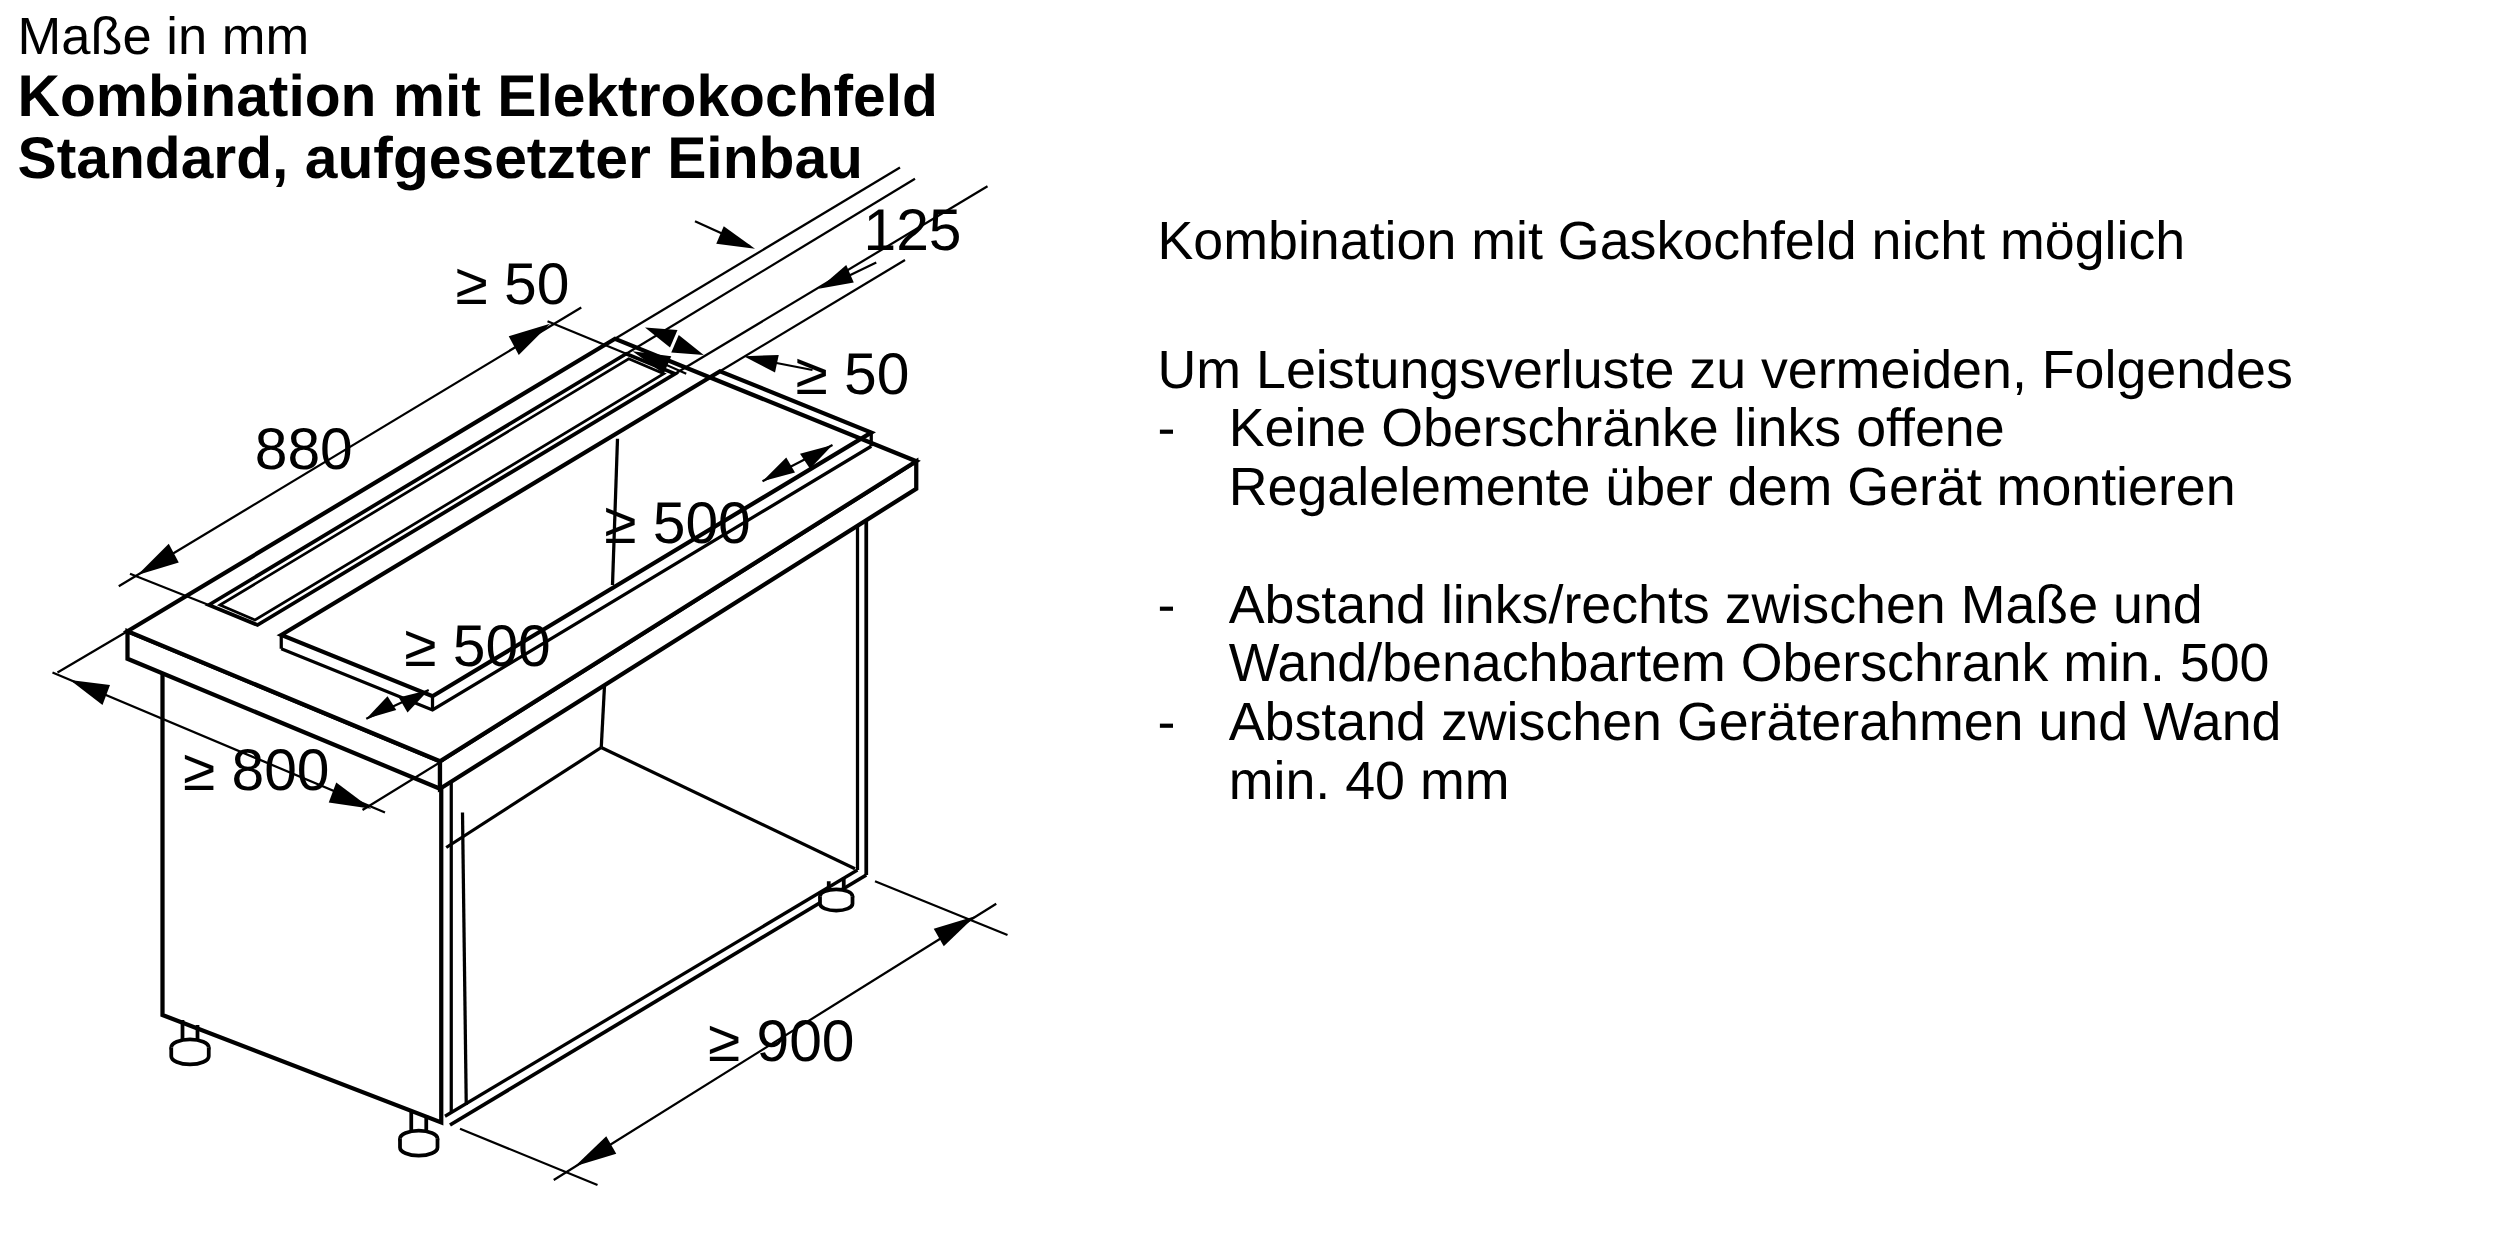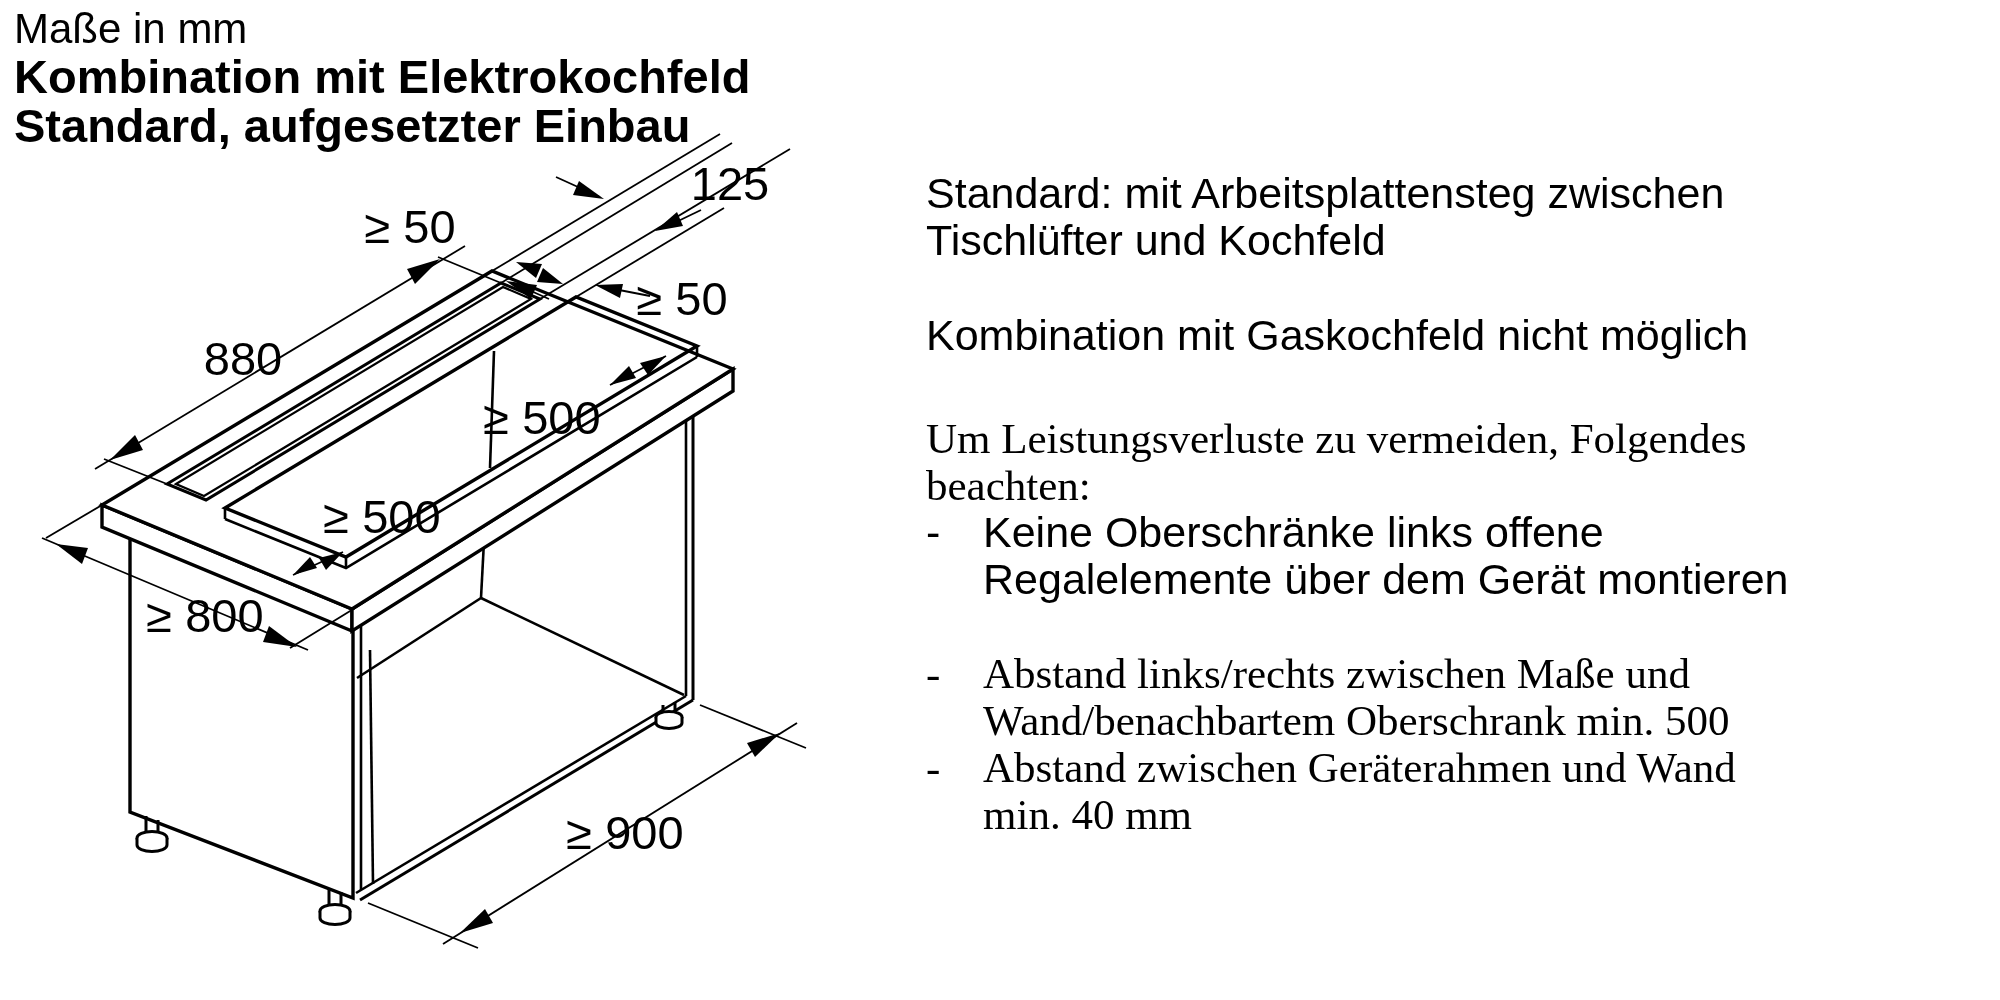--- a/index.html
+++ b/index.html
@@ -9,21 +9,21 @@
   }
   .hdr{position:absolute;left:14px;top:6px;}
   .hdr-note{font-size:42px;line-height:46px;font-weight:400;}
   .hdr-title{font-size:47px;line-height:49px;font-weight:700;}
   .diagram-wrap{position:absolute;left:0;top:100px;width:880px;height:900px;}
   .notes{position:absolute;left:926px;top:170px;width:1020px;font-size:43px;line-height:47px;}
   .para{margin:0;}
   .mb48{margin-bottom:48px;}
   .mb44{margin-bottom:56px;}
   .mb47{margin-bottom:47px;}
-  .mb0{margin-bottom:0;font-family:Liberation Serif, serif;}
+  .mb0{margin-bottom:0;}
   .bullet-row{display:flex;}
   .bullet-dash{width:57px;flex:none;}
   .bullet-body{flex:1;}
   svg text{font-family:"Liberation Sans",sans-serif;font-size:47px;fill:#000;}
   .ln{stroke:#000;fill:none;}
   .w34{stroke-width:3.4;}
   .w30{stroke-width:3;}
   .w26{stroke-width:2.6;}
   .w22{stroke-width:2.2;}
   .w18{stroke-width:1.8;}
@@ -145,32 +145,27 @@
         <text x="542" y="434" text-anchor="middle">≥ 500</text>
         <text x="382" y="533" text-anchor="middle">≥ 500</text>
         <text x="205" y="632" text-anchor="middle">≥ 800</text>
         <text x="625" y="849" text-anchor="middle">≥ 900</text>
       </g>
     </svg>
   </div>
 
   <div class="notes">
 
-    <div class="para mb48">
-      <div>Standard: mit Arbeitsplattensteg zwischen</div>
-      <div>Tischlüfter und Kochfeld</div>
-    </div>
 
     <div class="para mb44">
       <div>Kombination mit Gaskochfeld nicht möglich</div>
     </div>
 
     <div class="para mb0">
       <div>Um Leistungsverluste zu vermeiden, Folgendes</div>
-      <div>beachten:</div>
     </div>
 
     <div class="para mb47 bullet-row">
       <div class="bullet-dash">-</div>
       <div class="bullet-body">
         <div>Keine Oberschränke links offene</div>
         <div>Regalelemente über dem Gerät montieren</div>
       </div>
     </div>
 

